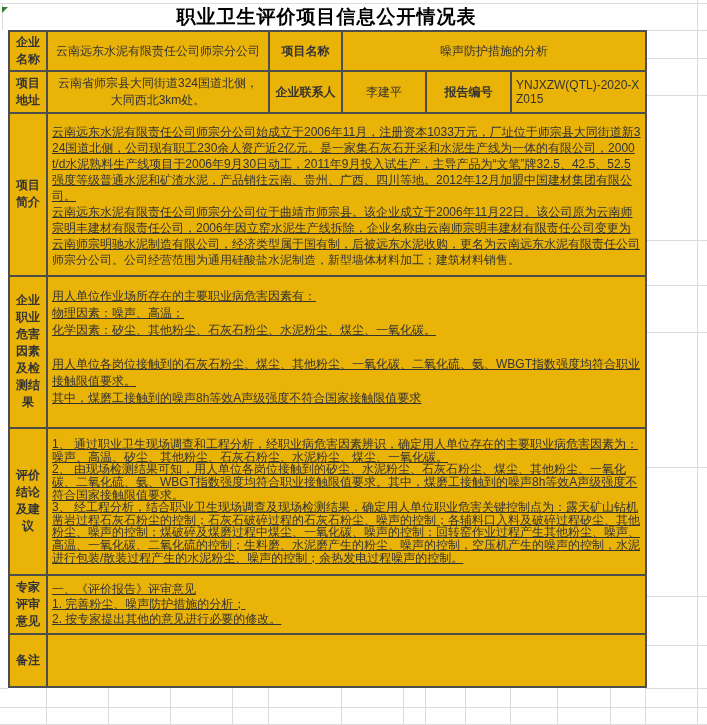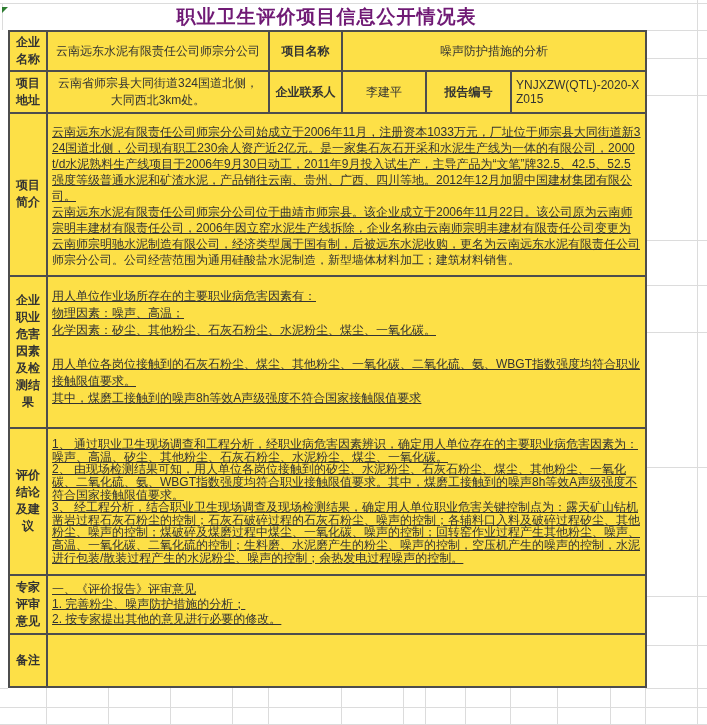--- a/index.html
+++ b/index.html
@@ -10,27 +10,27 @@
   }
   
   .gl{position:absolute;background:#dcdcdc;}
   .gl.h{height:1px;}
   .gl.v{width:1px;}
   
   .tri{position:absolute;width:0;height:0;border-top:6px solid #2e7d32;border-right:6px solid transparent;}
   
   .title{
     position:absolute;left:8px;top:4px;width:637px;height:26px;line-height:26px;
-    text-align:center;font-size:19px;font-weight:bold;color:#701a75;
+    text-align:center;font-size:19px;font-weight:bold;color:#000000;
     letter-spacing:1px;
   }
   
   table.info{
     position:absolute;left:8px;top:30px;width:637px;height:658px;
-    border-collapse:collapse;table-layout:fixed;background:#fde047;padding-left:48px;
+    border-collapse:collapse;table-layout:fixed;background:#eab308;padding-left:48px;
   }
   table.info td{
     border:2px solid #4d4d4d;overflow:hidden;vertical-align:middle;
     font-size:12px;color:#333;word-break:break-all;
   }
   td.lab{
     text-align:center;font-weight:bold;font-size:13px;padding:0 1px;
     line-height:17px;color:#2e2e2e;
   }
   td.val{padding:1px 4px;}

